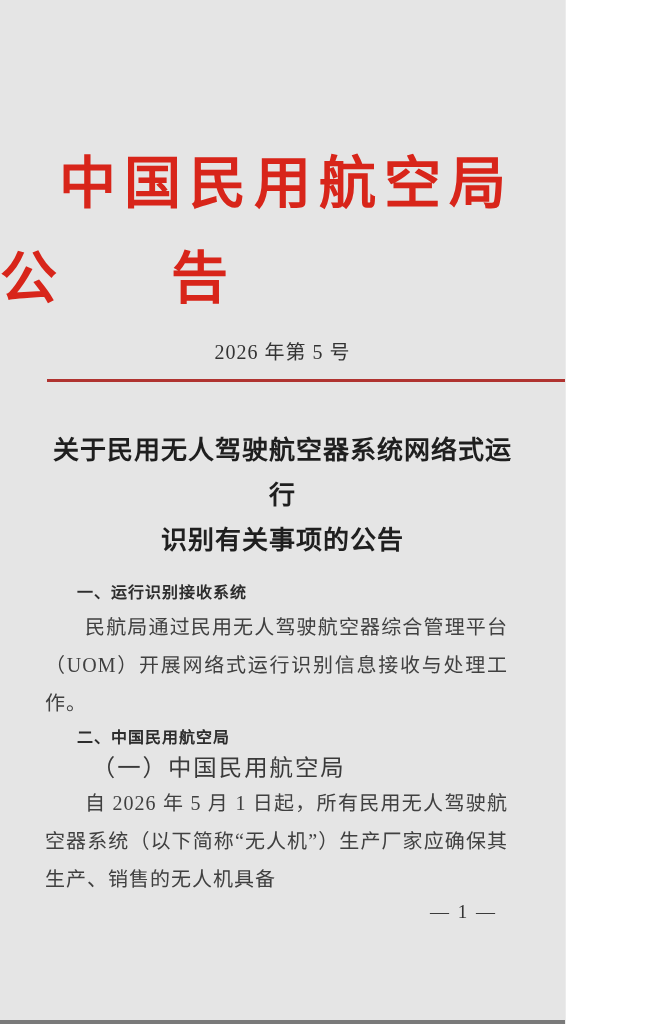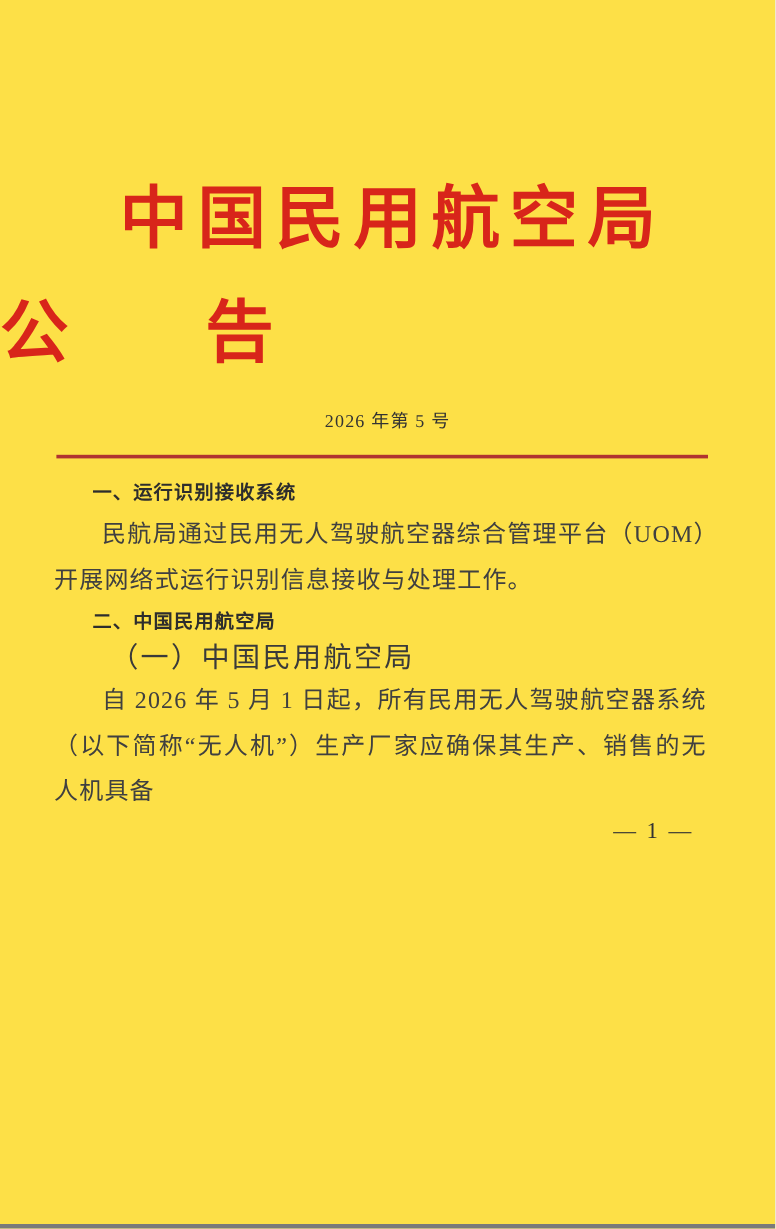--- a/index.html
+++ b/index.html
@@ -2,24 +2,24 @@
 <html lang="zh-CN"><head>
 <meta charset="utf-8">
 <style>
   html, body {
     margin: 0;
     padding: 0;
     background: #ffffff;
   }
   .page {
     position: relative;
-    width: 647px;
+    width: 566px;
     height: 1024px;
     margin: 0;
-    background: #fde047;
+    background: #e5e5e5;
     overflow: hidden;
     font-family: "Liberation Serif", "DejaVu Serif", serif;
     border-right: 1px solid #ececec;
     box-sizing: border-box;
   }
 
   
   .agency-name {
     margin-top: 152px;
     text-align: center;
@@ -36,21 +36,21 @@
     text-align: left;
     font-size: 57px;
     line-height: 62px;
     font-weight: 700;
     color: #d8251a;
     white-space: pre;
   }
   .issue-number {
     margin-top: 30px;
     text-align: center;
-    font-size: 15px;
+    font-size: 20px;
     line-height: 24px;
     color: #333333;
     letter-spacing: 1px;
   }
   .red-rule {
     margin: 15px 0 0 47px;
     width: 543px;
     height: 3px;
     background: #b03330;
     border: none;
@@ -122,20 +122,24 @@
 
 <div class="page">
 
   <header>
     <div class="agency-name">中国民用航空局</div>
     <div class="notice-type">公　　告</div>
     <div class="issue-number">2026 年第 5 号</div>
     <hr class="red-rule">
   </header>
 
+  <h1 class="doc-title">
+    <span>关于民用无人驾驶航空器系统网络式运行</span><br>
+    <span>识别有关事项的公告</span>
+  </h1>
 
   <main class="doc-body">
     <h2 class="section-heading">一、运行识别接收系统</h2>
     <p class="para">民航局通过民用无人驾驶航空器综合管理平台（UOM）开展网络式运行识别信息接收与处理工作。</p>
     <h2 class="section-heading">二、中国民用航空局</h2>
     <h3 class="sub-heading">（一）中国民用航空局</h3>
     <p class="para">自 2026 年 5 月 1 日起，所有民用无人驾驶航空器系统（以下简称“无人机”）生产厂家应确保其生产、销售的无人机具备</p>
   </main>
 
   <footer>

